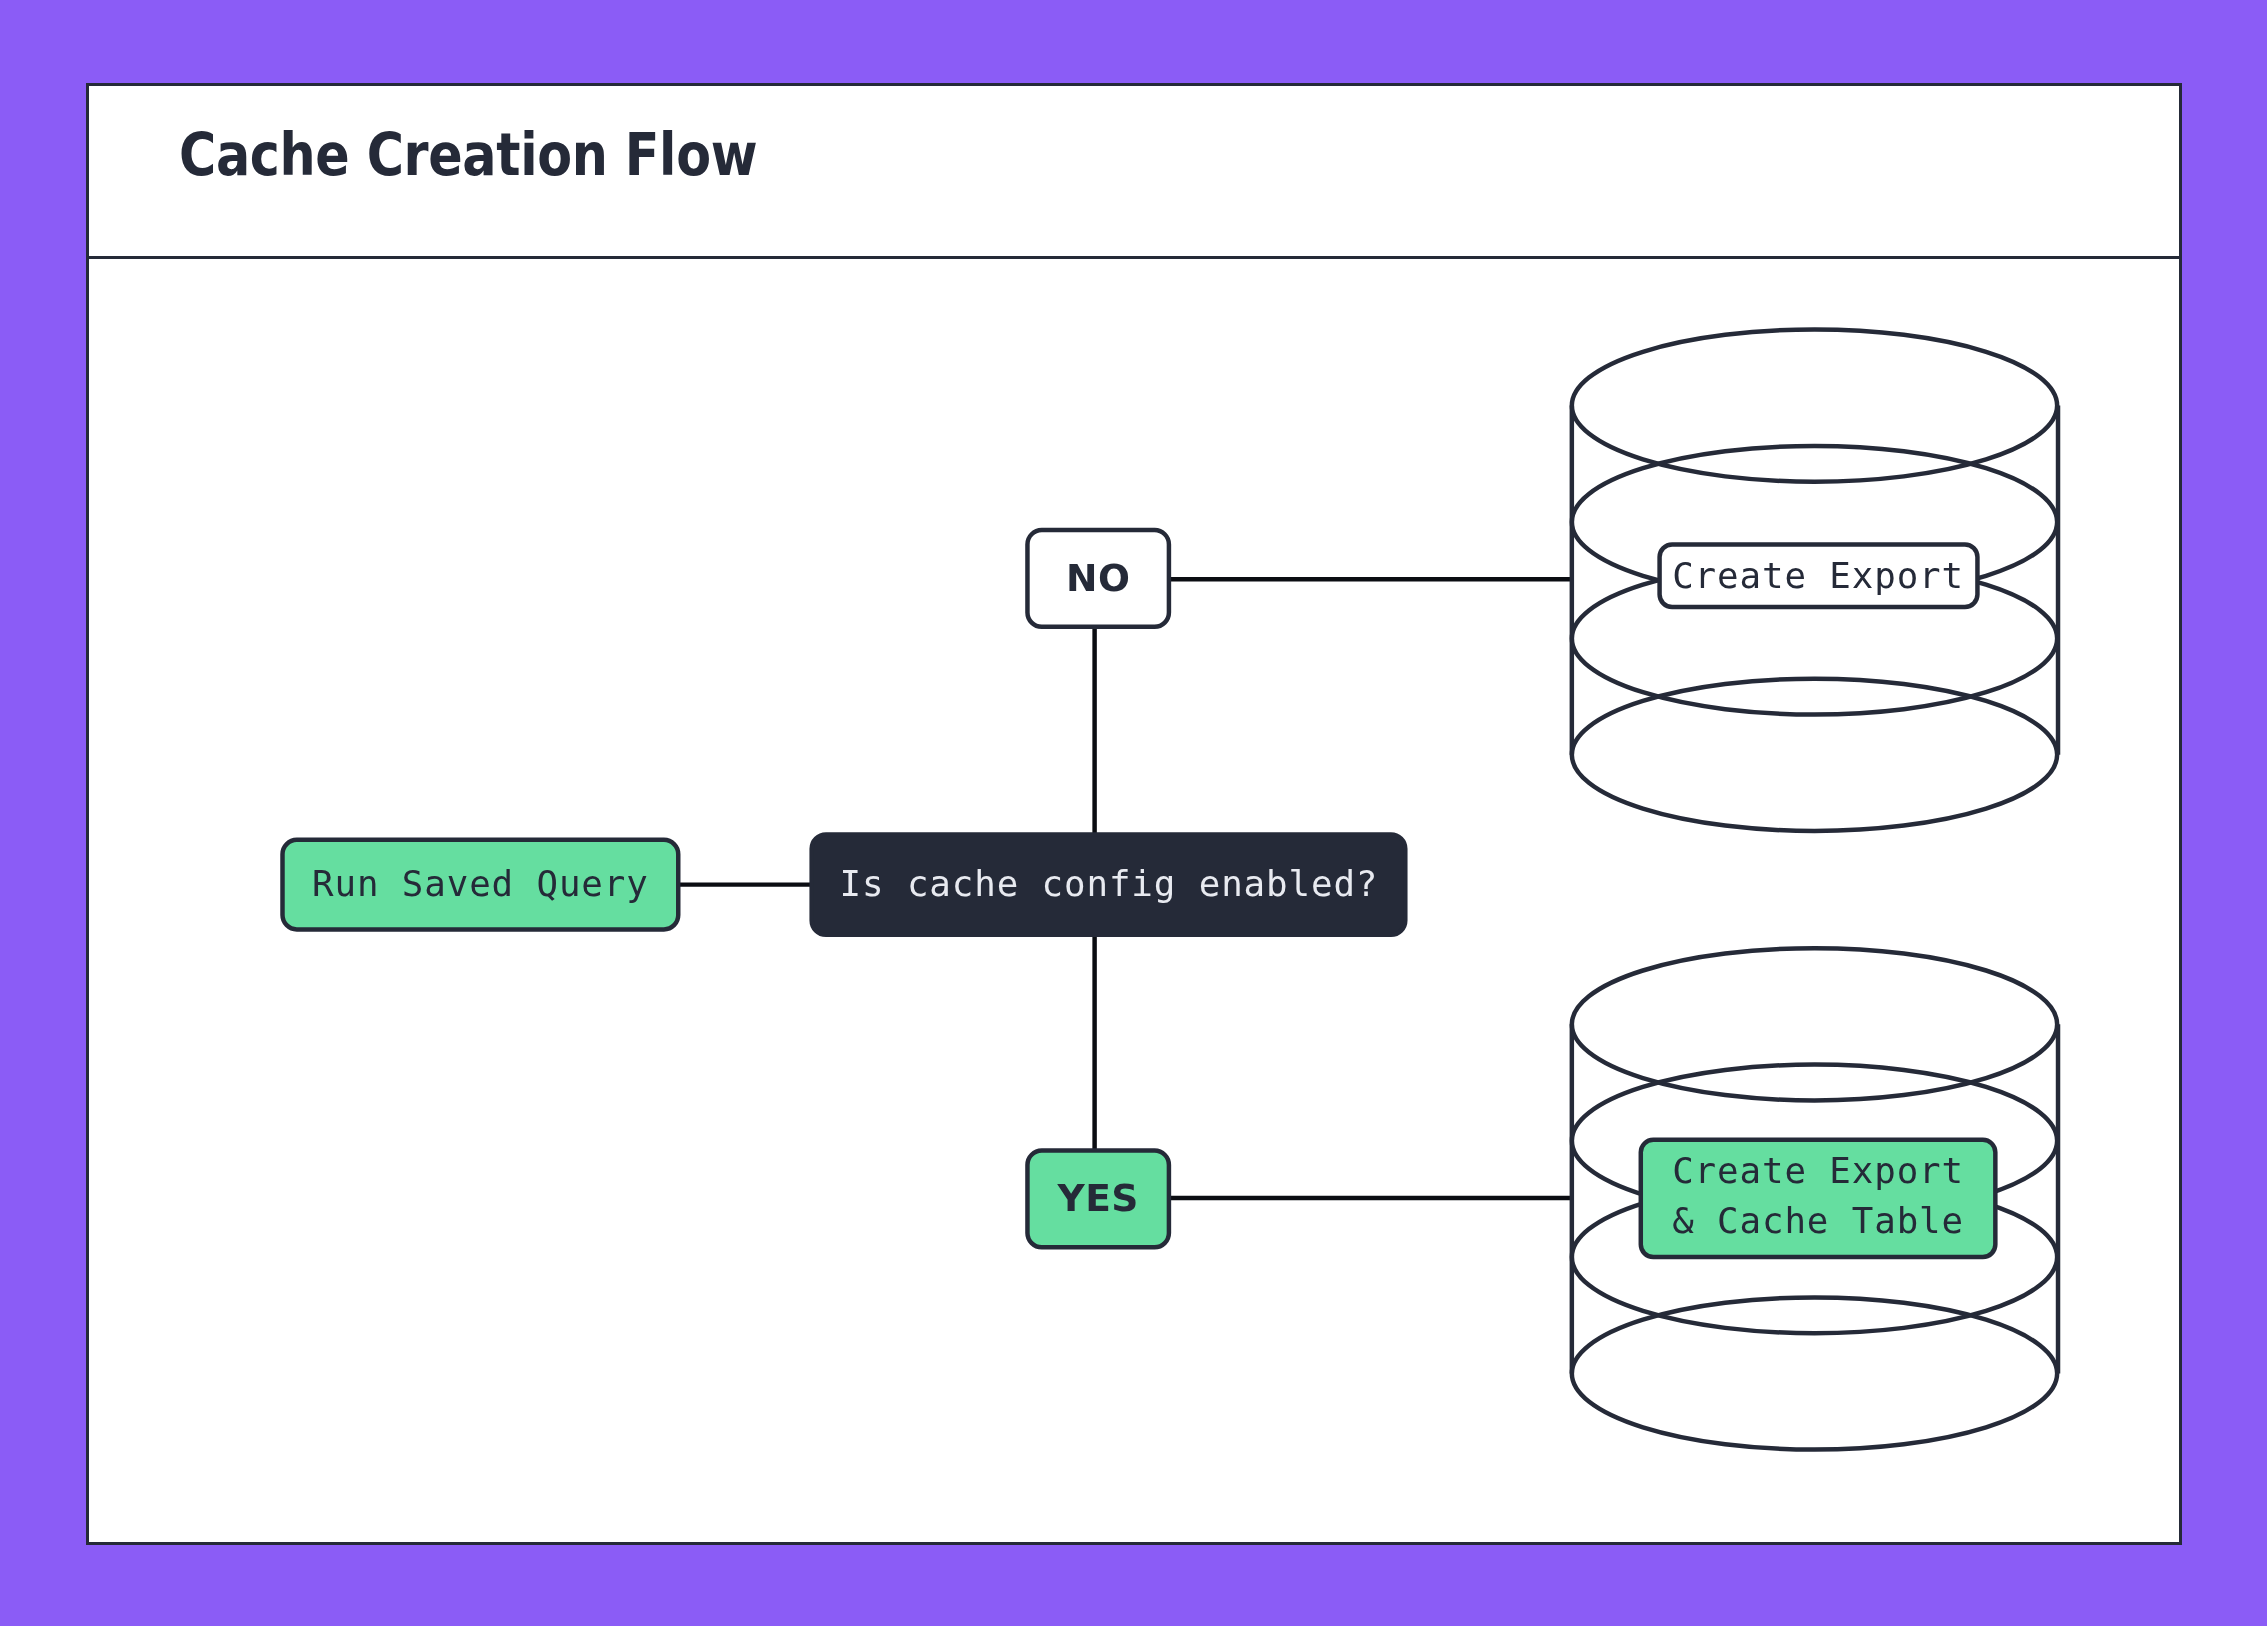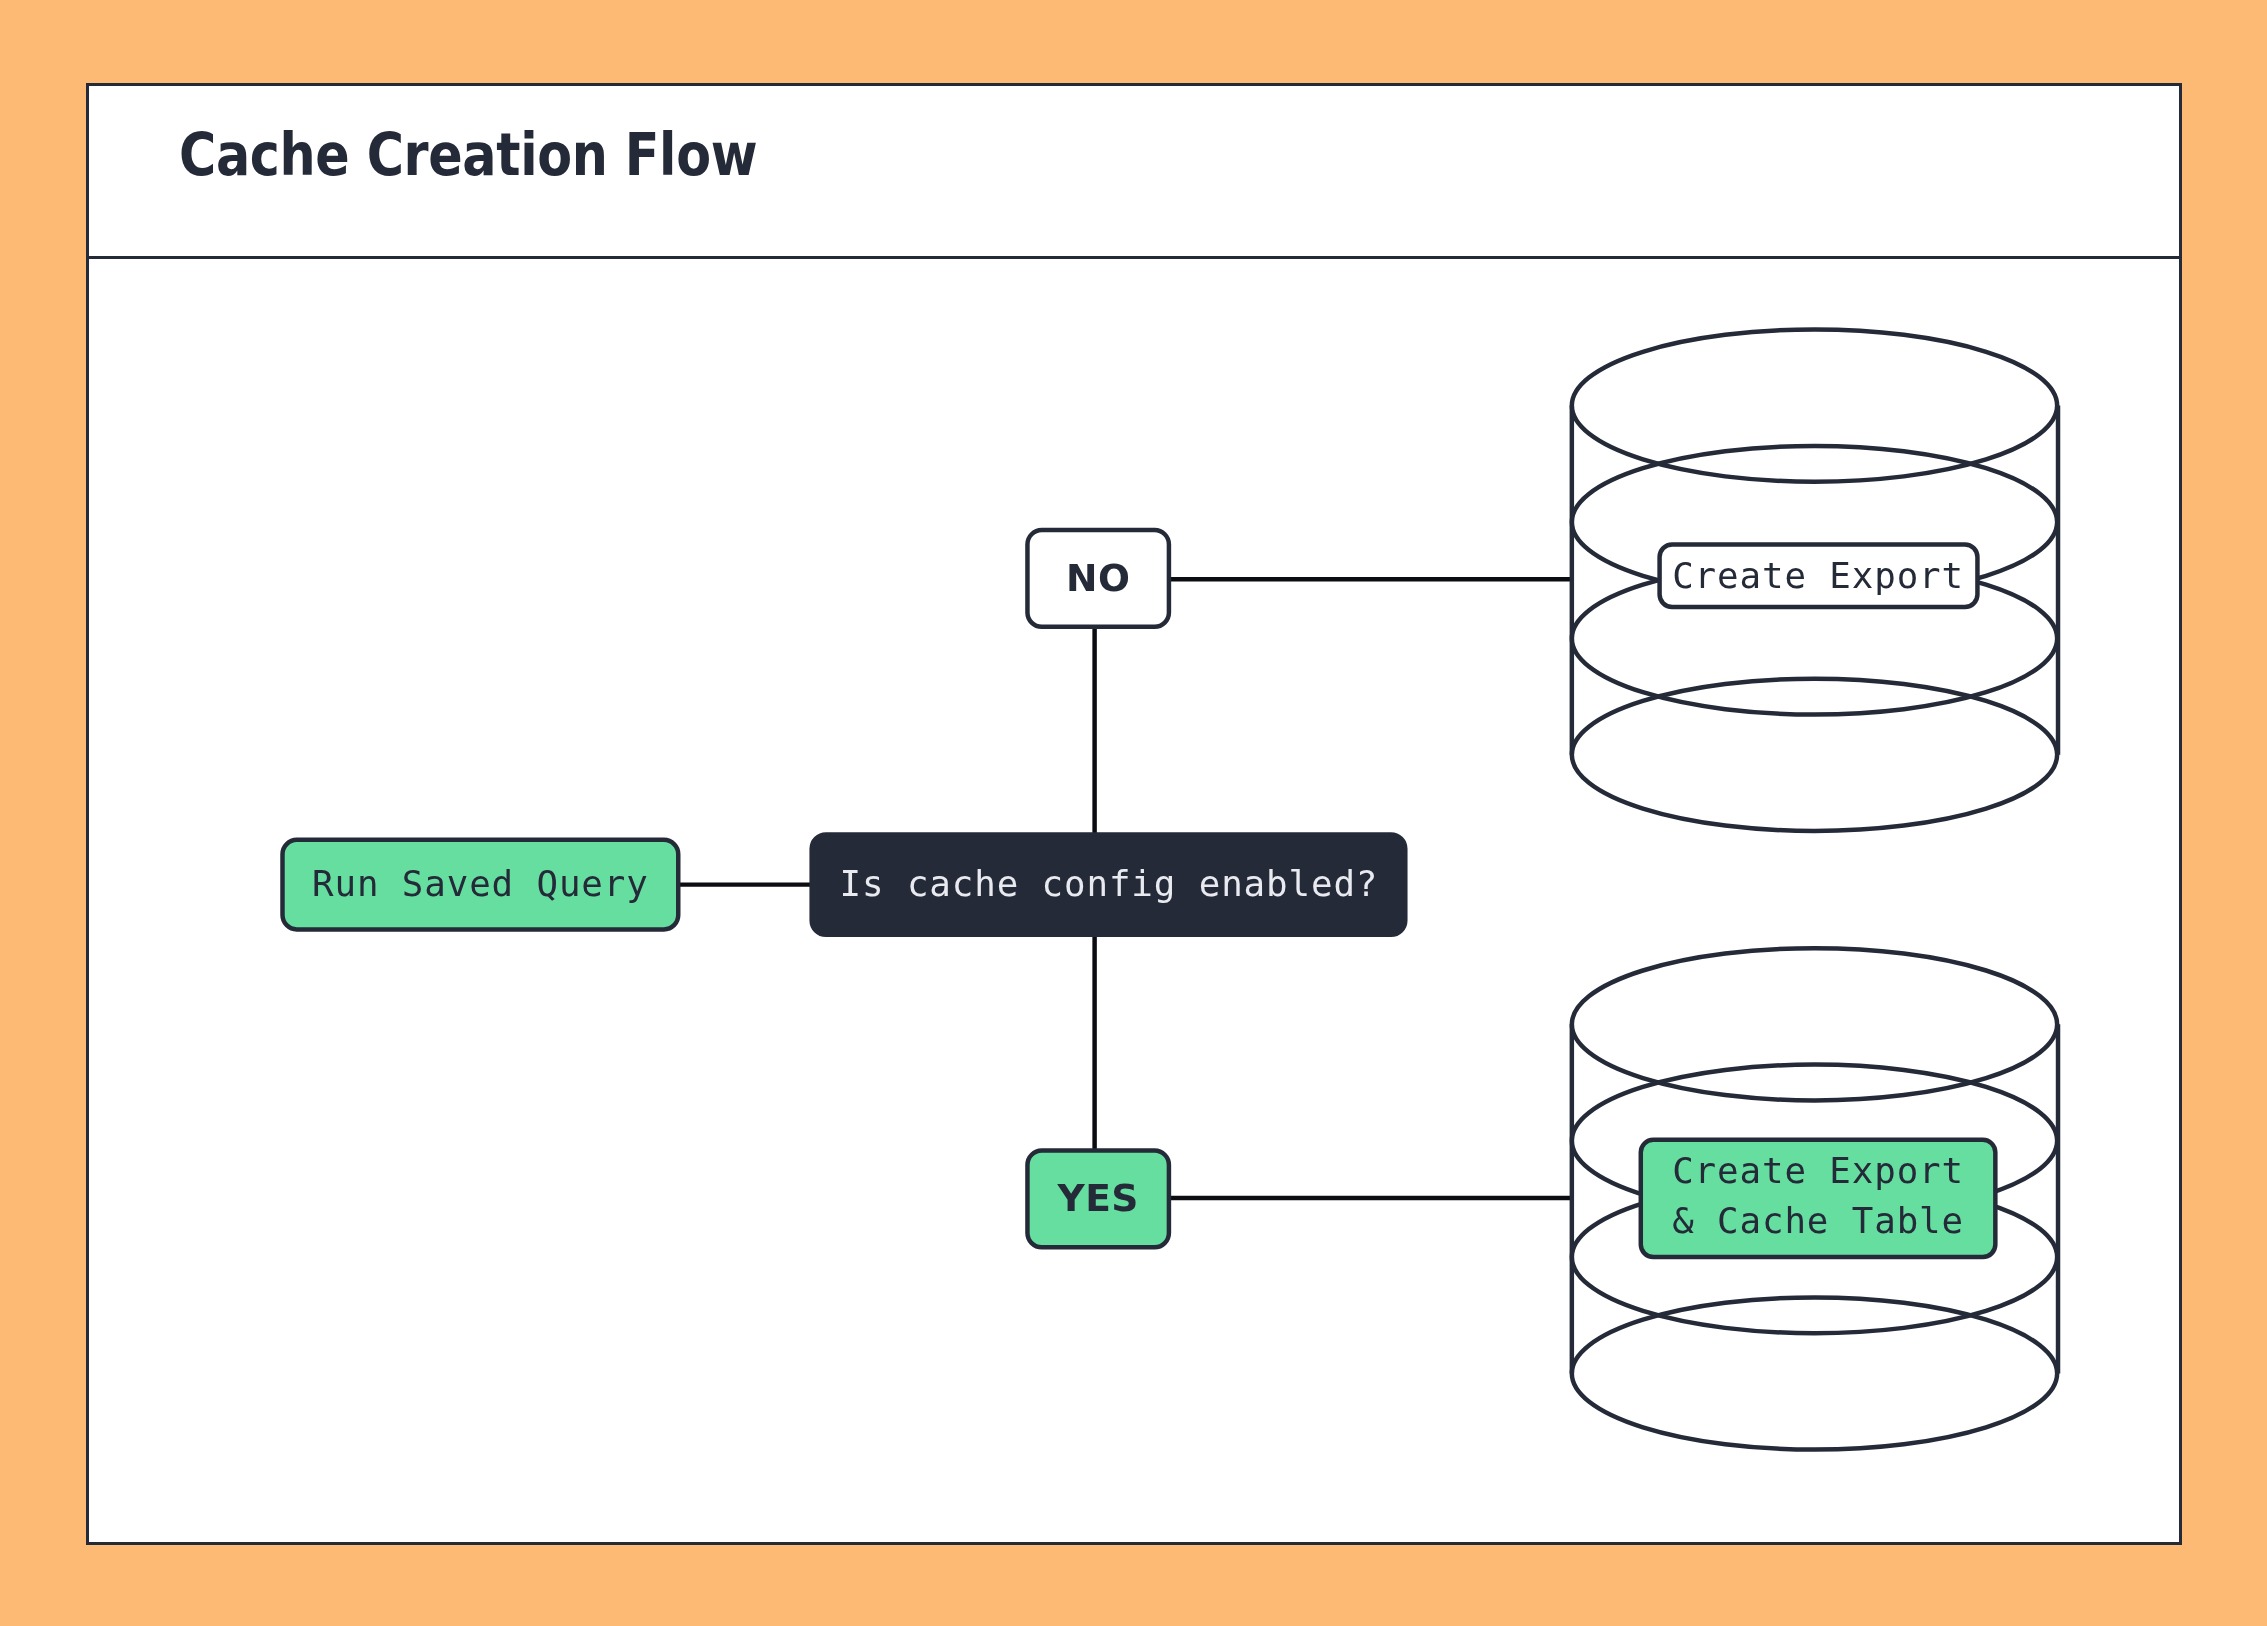--- a/index.html
+++ b/index.html
@@ -10,21 +10,21 @@
   body {
     width: 2268px;
     height: 1626px;
     font-family: "DejaVu Sans", sans-serif;
     overflow: hidden;
   }
   #stage {
     position: relative;
     width: 2268px;
     height: 1626px;
-    background: #fdba74;
+    background: #8b5cf6;
   }
 
   
   .frame {
     position: absolute;
     left: 86px;
     top: 83px;
     width: 2096px;
     height: 1462px;
     border: 3.6px solid #252a38;

